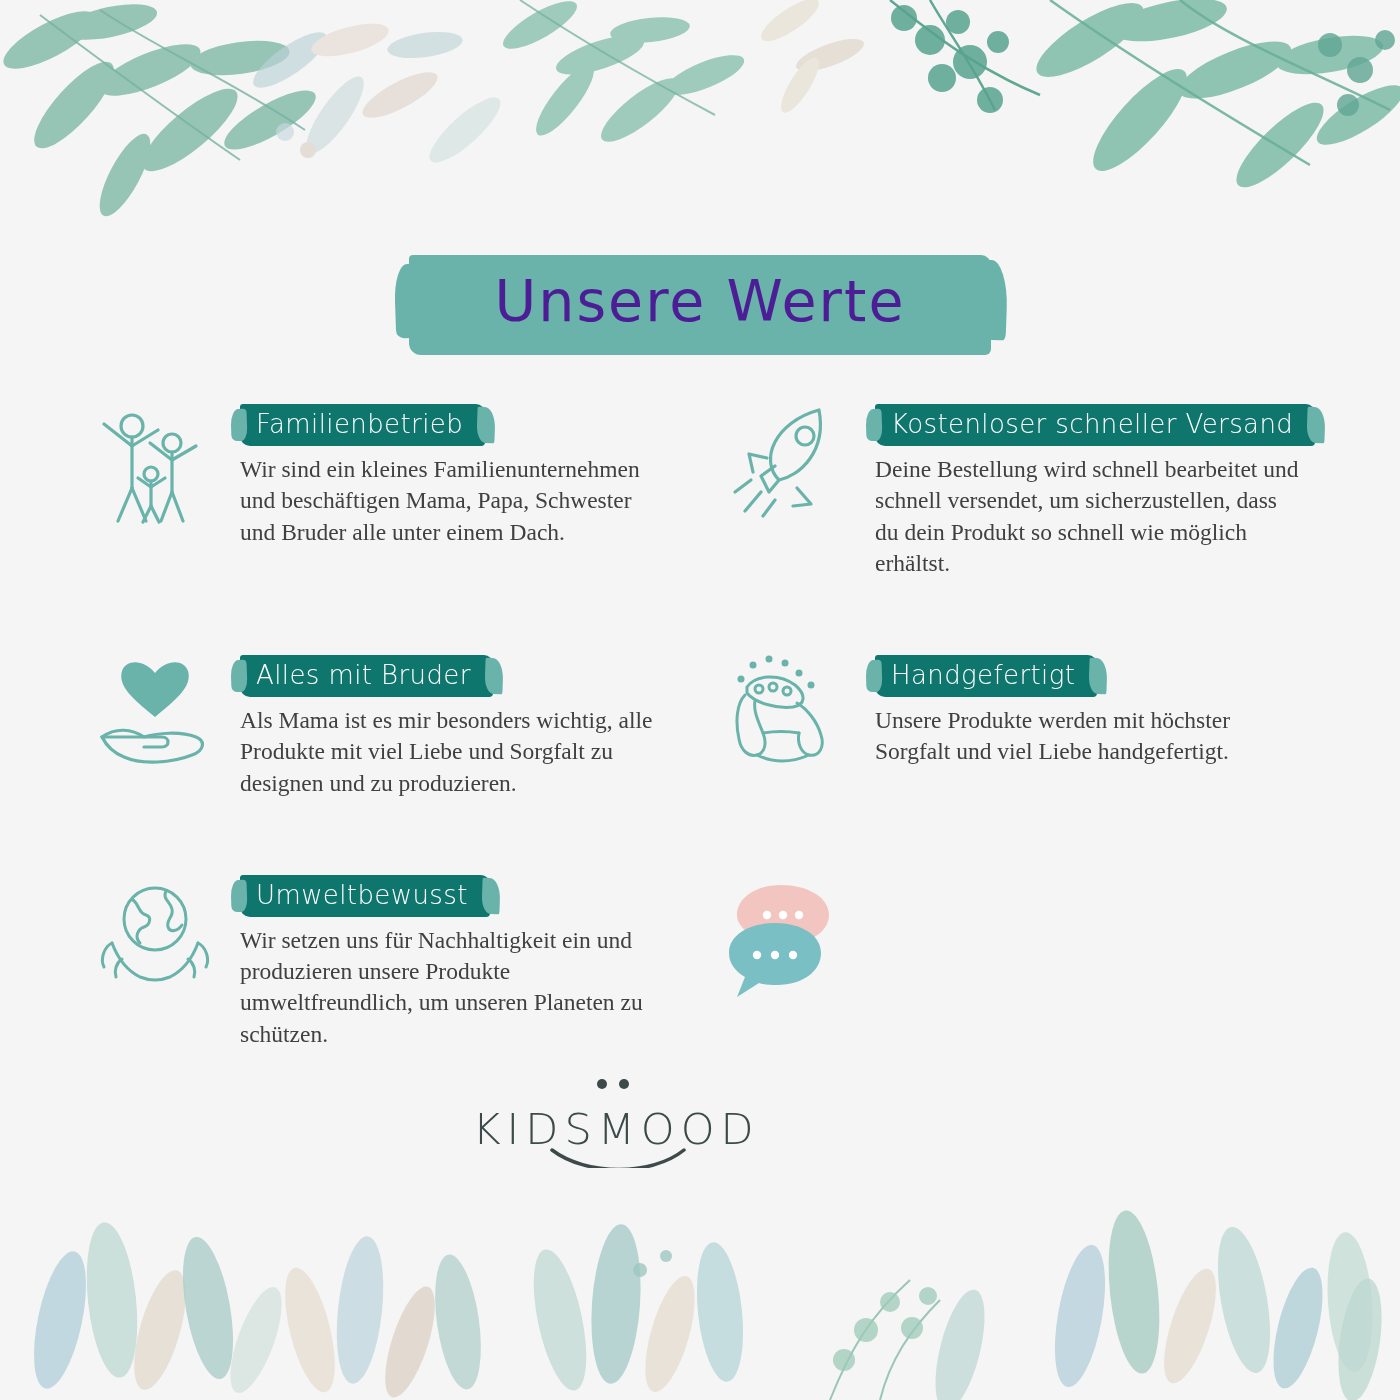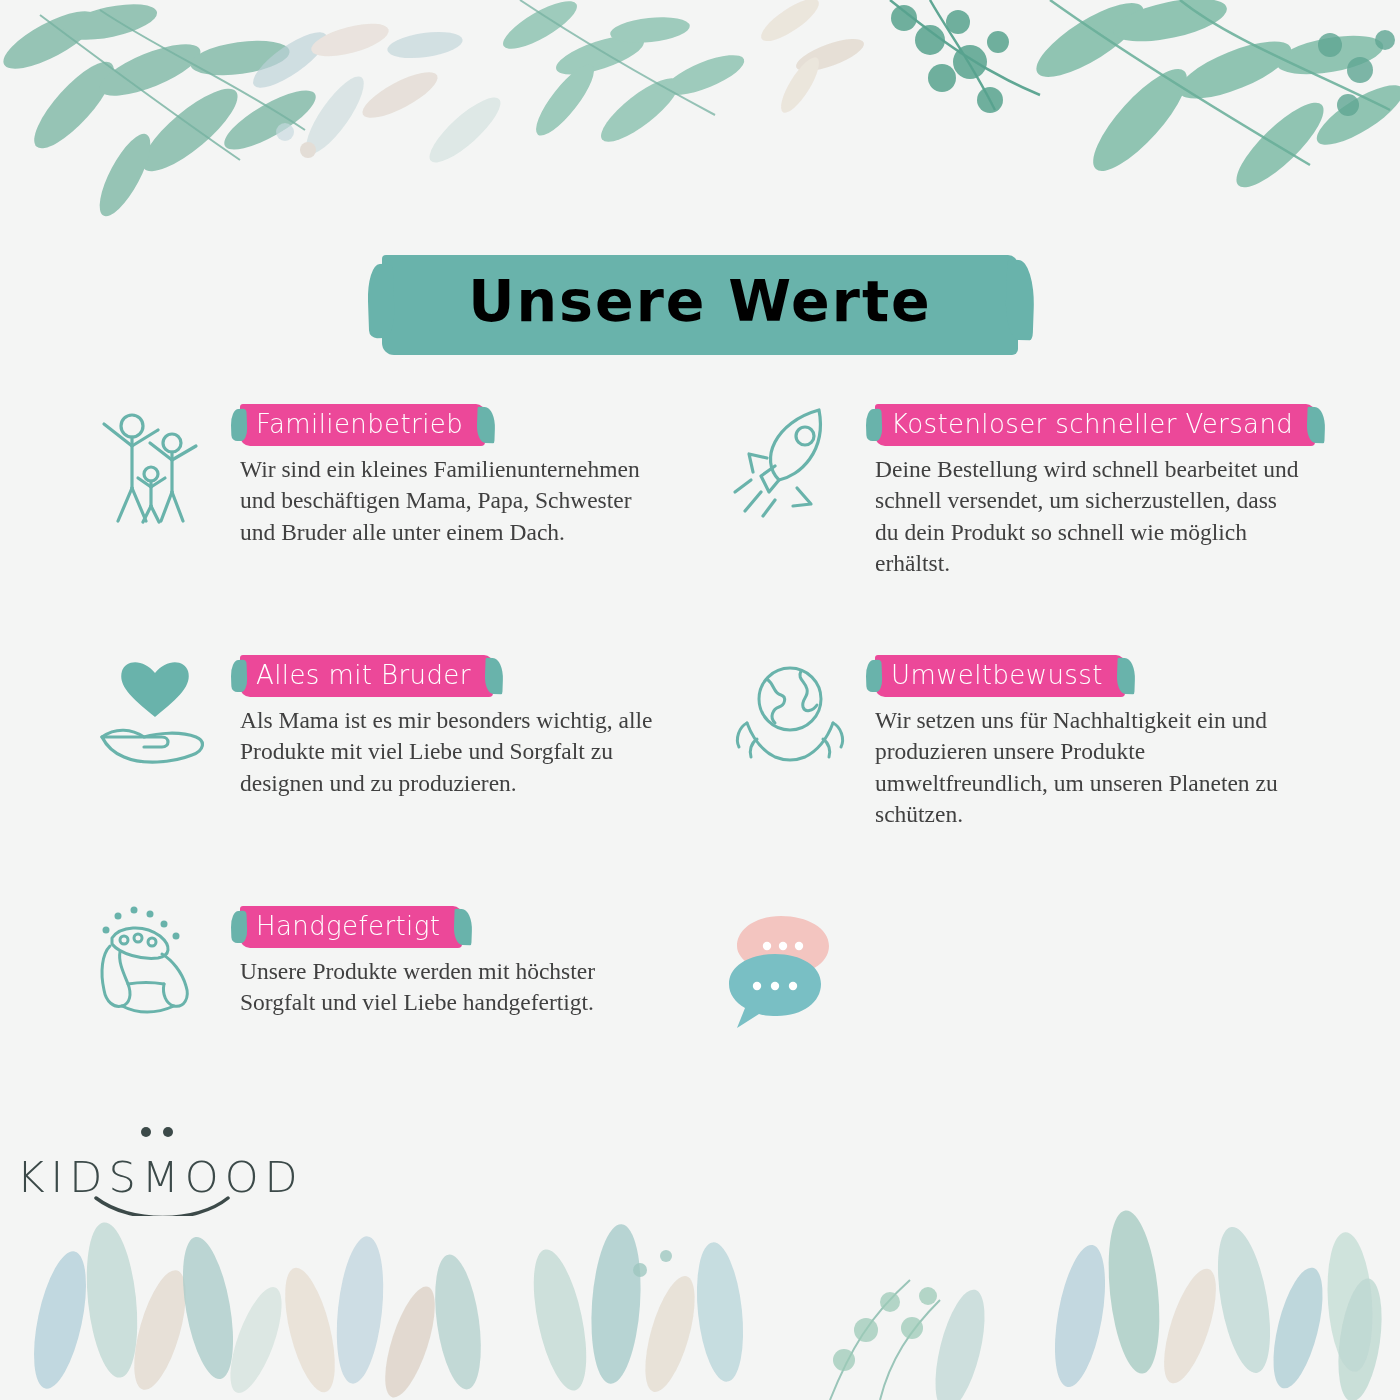--- a/index.html
+++ b/index.html
@@ -67,23 +67,23 @@
     top: 5px;
     width: 28px;
     height: 80px;
     background: #69b3ab;
     border-radius: 8% 60% 10% 50%;
     transform: rotate(2deg);
   }
   .title-text {
     position: relative;
     z-index: 2;
-    color: #000000;
+    color: #4c1d95;
     font-family: "DejaVu Sans", sans-serif;
-    font-weight: 700;
+    font-weight: 400;
     font-size: 57px;
     letter-spacing: 2px;
     line-height: 1.15;
     white-space: nowrap;
   }
 
   
   .grid {
     position: absolute;
     top: 390px;
@@ -113,21 +113,21 @@
     flex: 1 1 auto;
     padding-top: 14px;
   }
   .label-row {
     display: block;
     margin-bottom: 8px;
   }
   .label {
     display: inline-block;
     position: relative;
-    background: #ec4899;
+    background: #0f766e;
     color: #ffffff;
     font-family: "DejaVu Sans", sans-serif;
     font-weight: 300;
     font-size: 26px;
     letter-spacing: 0.4px;
     padding: 5px 22px 7px 16px;
     border-radius: 3px 9px 4px 10px;
     white-space: nowrap;
   }
   .label::before {
@@ -157,25 +157,25 @@
     font-size: 23.5px;
     line-height: 1.33;
     color: #404040;
     max-width: 430px;
   }
 
   
   .logo-wrap {
     position: absolute;
     left: 0;
-    top: 1120px;
+    top: 1072px;
     width: 1232px;
     display: flex;
     flex-direction: column;
-    align-items: flex-start;
+    align-items: center;
   }
 </style>
 </head>
 <body>
 
 <div class="page">
 
   <svg class="foliage top" viewBox="0 0 1400 300" preserveAspectRatio="none">
     <g opacity="0.95">
 
@@ -327,39 +327,20 @@
       </div>
       <div class="feature-body">
         <div class="label-row"><span class="label">Alles mit Bruder</span></div>
         <div class="desc">Als Mama ist es mir besonders wichtig, alle Produkte mit viel Liebe und Sorgfalt zu designen und zu produzieren.</div>
       </div>
     </div>
 
     <div class="feature">
       <div class="feature-icon">
         <svg width="135" height="135" viewBox="0 0 135 135" fill="none" stroke="#69b3ab" stroke-width="3" stroke-linecap="round" stroke-linejoin="round">
-          <circle cx="67" cy="52" r="31"></circle>
-          <path d="M44 32 C 52 38, 50 46, 58 48 C 64 50, 62 58, 56 60 C 50 62, 46 70, 52 76"></path>
-          <path d="M78 24 C 74 32, 82 34, 84 42 C 86 50, 78 52, 80 60 C 82 66, 90 64, 94 58"></path>
-          <path d="M24 76 C 30 92, 40 104, 52 110 C 62 114, 72 114, 82 110 C 94 104, 104 92, 110 76"></path>
-          <path d="M24 76 C 16 80, 12 92, 16 100"></path>
-          <path d="M110 76 C 118 80, 122 92, 118 100"></path>
-          <path d="M34 92 C 28 96, 26 104, 28 110"></path>
-          <path d="M100 92 C 106 96, 108 104, 106 110"></path>
-        </svg>
-      </div>
-      <div class="feature-body">
-        <div class="label-row"><span class="label">Umweltbewusst</span></div>
-        <div class="desc">Wir setzen uns für Nachhaltigkeit ein und produzieren unsere Produkte umweltfreundlich, um unseren Planeten zu schützen.</div>
-      </div>
-    </div>
-
-    <div class="feature">
-      <div class="feature-icon">
-        <svg width="135" height="135" viewBox="0 0 135 135" fill="none" stroke="#69b3ab" stroke-width="3" stroke-linecap="round" stroke-linejoin="round">
           <circle cx="30" cy="18" r="3.5" fill="#69b3ab" stroke="none"></circle>
           <circle cx="46" cy="12" r="3.5" fill="#69b3ab" stroke="none"></circle>
           <circle cx="62" cy="16" r="3.5" fill="#69b3ab" stroke="none"></circle>
           <circle cx="76" cy="26" r="3.5" fill="#69b3ab" stroke="none"></circle>
           <circle cx="88" cy="38" r="3.5" fill="#69b3ab" stroke="none"></circle>
           <circle cx="18" cy="32" r="3.5" fill="#69b3ab" stroke="none"></circle>
           <path d="M24 40 C 32 28, 56 26, 72 38 C 84 48, 82 58, 70 60 C 54 62, 32 56, 24 46 Z"></path>
           <circle cx="36" cy="42" r="4"></circle>
           <circle cx="50" cy="40" r="4"></circle>
           <circle cx="64" cy="44" r="4"></circle>
@@ -370,20 +351,39 @@
         </svg>
       </div>
       <div class="feature-body">
         <div class="label-row"><span class="label">Handgefertigt</span></div>
         <div class="desc">Unsere Produkte werden mit höchster Sorgfalt und viel Liebe handgefertigt.</div>
       </div>
     </div>
 
     <div class="feature">
       <div class="feature-icon">
+        <svg width="135" height="135" viewBox="0 0 135 135" fill="none" stroke="#69b3ab" stroke-width="3" stroke-linecap="round" stroke-linejoin="round">
+          <circle cx="67" cy="52" r="31"></circle>
+          <path d="M44 32 C 52 38, 50 46, 58 48 C 64 50, 62 58, 56 60 C 50 62, 46 70, 52 76"></path>
+          <path d="M78 24 C 74 32, 82 34, 84 42 C 86 50, 78 52, 80 60 C 82 66, 90 64, 94 58"></path>
+          <path d="M24 76 C 30 92, 40 104, 52 110 C 62 114, 72 114, 82 110 C 94 104, 104 92, 110 76"></path>
+          <path d="M24 76 C 16 80, 12 92, 16 100"></path>
+          <path d="M110 76 C 118 80, 122 92, 118 100"></path>
+          <path d="M34 92 C 28 96, 26 104, 28 110"></path>
+          <path d="M100 92 C 106 96, 108 104, 106 110"></path>
+        </svg>
+      </div>
+      <div class="feature-body">
+        <div class="label-row"><span class="label">Umweltbewusst</span></div>
+        <div class="desc">Wir setzen uns für Nachhaltigkeit ein und produzieren unsere Produkte umweltfreundlich, um unseren Planeten zu schützen.</div>
+      </div>
+    </div>
+
+    <div class="feature">
+      <div class="feature-icon">
         <svg width="135" height="135" viewBox="0 0 135 135" fill="none">
           <path d="M58 18 C 84 18, 106 30, 106 48 C 106 66, 84 78, 58 78 C 50 78, 44 77, 38 75 L22 84 L28 68 C 20 62, 14 56, 14 48 C 14 30, 34 18, 58 18 Z" fill="#f3c5c0"></path>
           <circle cx="44" cy="48" r="4.2" fill="#ffffff"></circle>
           <circle cx="60" cy="48" r="4.2" fill="#ffffff"></circle>
           <circle cx="76" cy="48" r="4.2" fill="#ffffff"></circle>
           <path d="M52 56 C 26 56, 6 68, 6 86 C 6 96, 12 104, 22 110 L14 130 L36 116 C 42 118, 48 118, 54 118 C 80 118, 98 104, 98 86 C 98 68, 78 56, 52 56 Z" fill="#79bfc4"></path>
           <circle cx="34" cy="88" r="4.2" fill="#ffffff"></circle>
           <circle cx="52" cy="88" r="4.2" fill="#ffffff"></circle>
           <circle cx="70" cy="88" r="4.2" fill="#ffffff"></circle>
         </svg>

